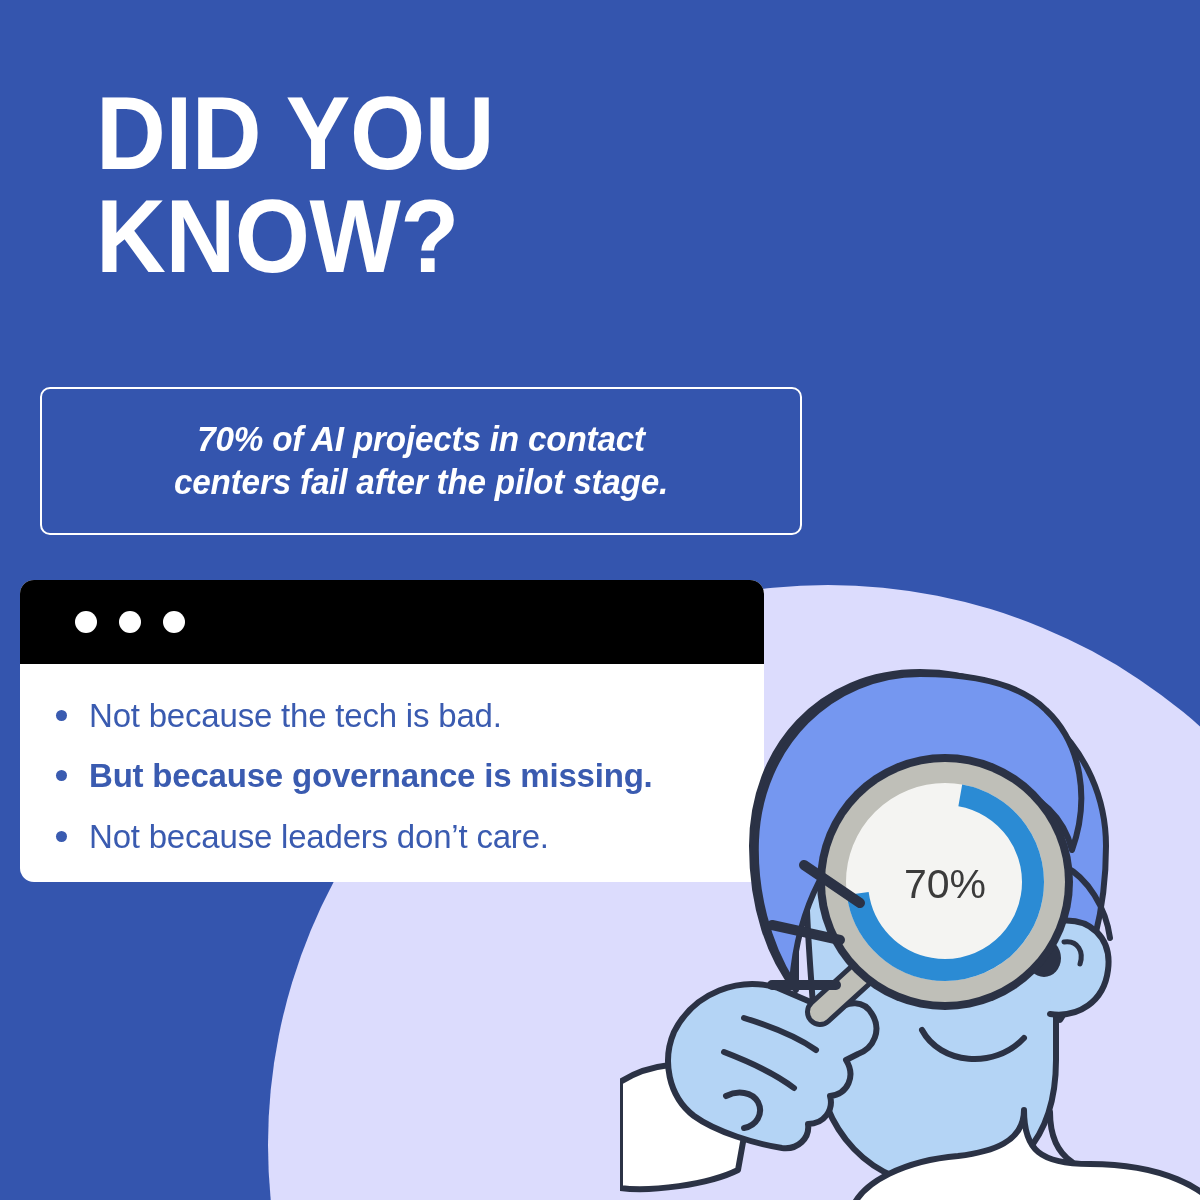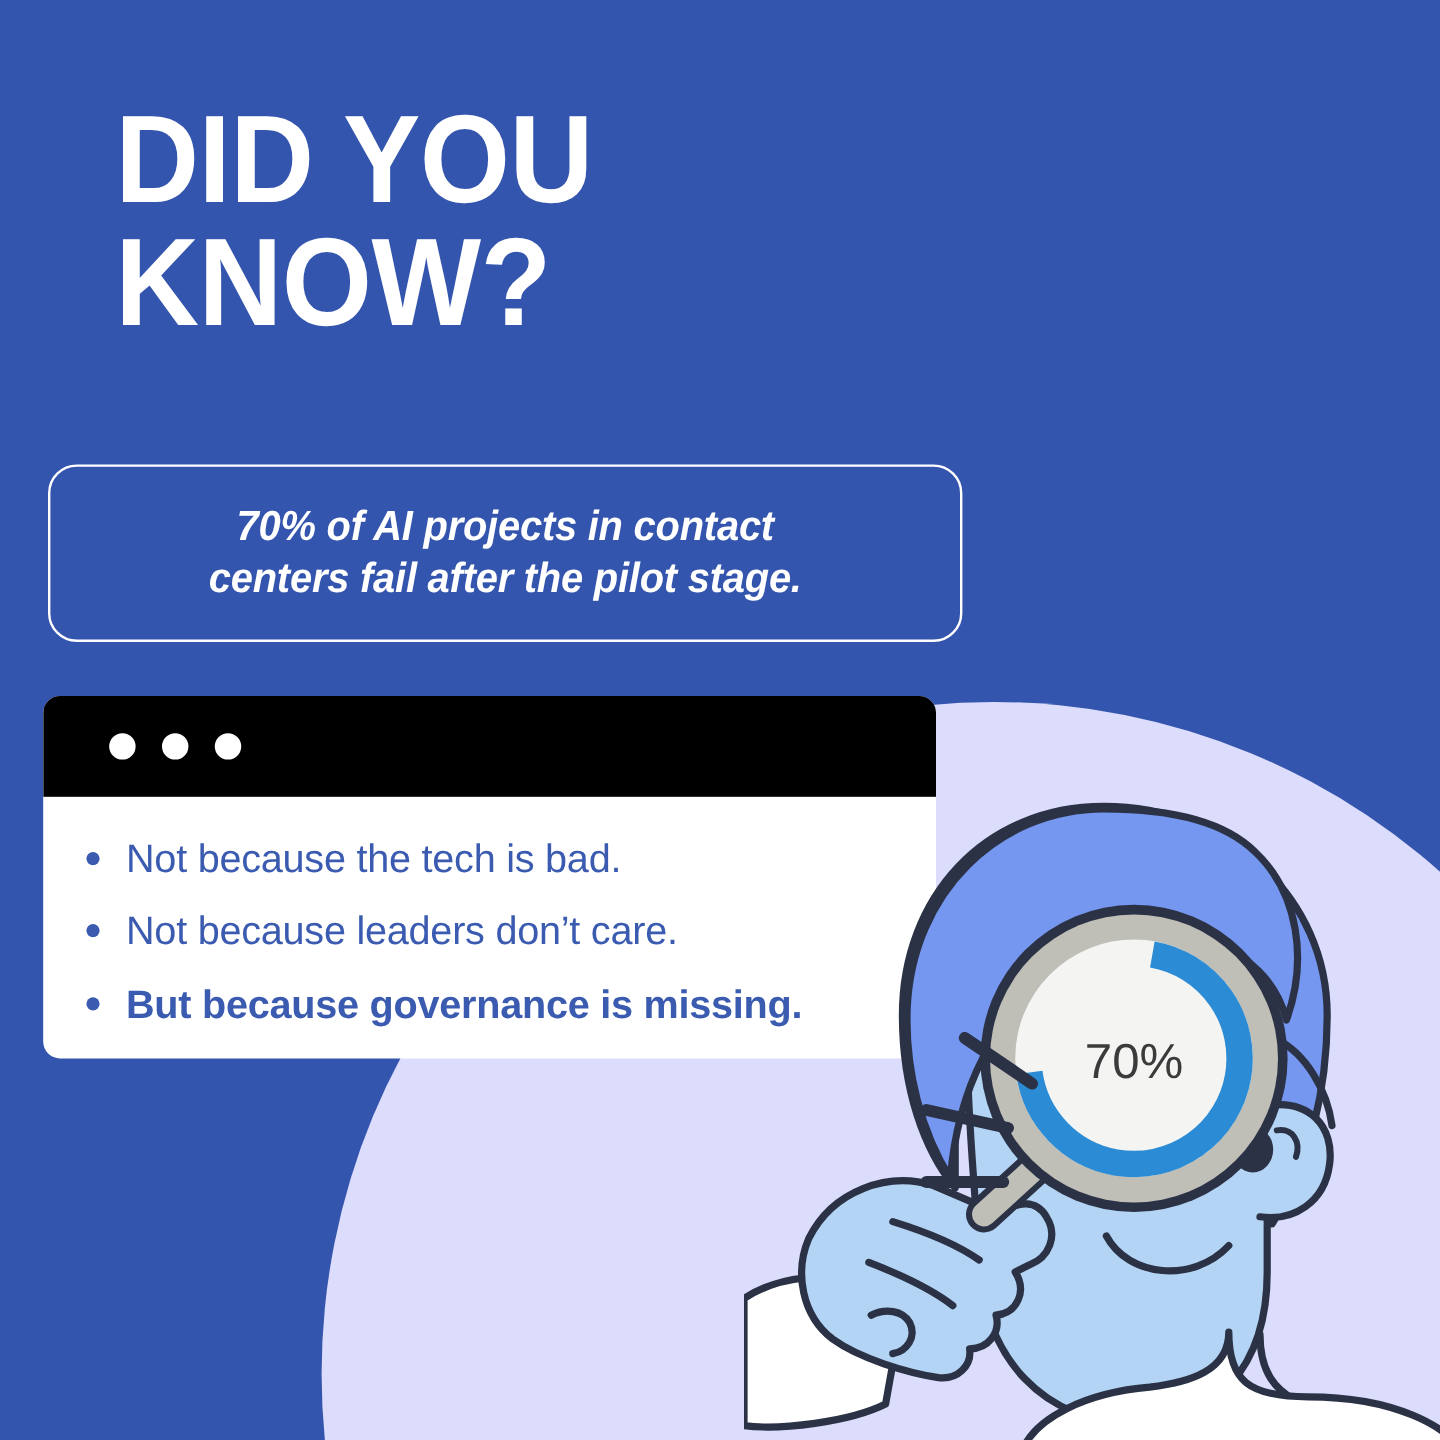--- a/index.html
+++ b/index.html
@@ -54,21 +54,21 @@
   .headline-line { display: block; white-space: nowrap; }
 
   
   .stat-box {
     position: absolute;
     left: 40px;
     top: 387px;
     width: 762px;
     height: 148px;
     border: 2px solid #ffffff;
-    border-radius: 24px;
+    border-radius: 10px;
     box-sizing: border-box;
     display: flex;
     align-items: center;
     justify-content: center;
   }
   .stat-text {
     color: #ffffff;
     font-size: 35px;
     line-height: 1.22;
     font-weight: 700;
@@ -77,21 +77,21 @@
     font-family: "Liberation Sans Narrow", "Liberation Sans", sans-serif;
     transform: scaleX(0.95);
     letter-spacing: -0.2px;
     padding: 0 16px;
   }
   .stat-text span { display: block; white-space: nowrap; }
 
   
   .card {
     position: absolute;
-    left: 36px;
+    left: 20px;
     top: 580px;
     width: 744px;
     height: 302px;
     border-radius: 14px;
     background: #ffffff;
     overflow: hidden;
     box-shadow: 0 0 0 0 rgba(0,0,0,0);
   }
   .card-titlebar {
     height: 84px;
@@ -178,25 +178,25 @@
       <span class="dot"></span>
       <span class="dot"></span>
     </div>
     <div class="card-body">
       <div class="bullet-row">
         <span class="bullet-dot"></span>
         <span class="bullet-text">Not because the tech is bad.</span>
       </div>
       <div class="bullet-row">
         <span class="bullet-dot"></span>
-        <span class="bullet-text">Not because leaders don’t care.</span>
+        <span class="bullet-text bold">But because governance is missing.</span>
       </div>
       <div class="bullet-row">
         <span class="bullet-dot"></span>
-        <span class="bullet-text bold">But because governance is missing.</span>
+        <span class="bullet-text">Not because leaders don’t care.</span>
       </div>
     </div>
   </div>
 
   <div class="illustration">
     <svg viewBox="0 0 600 575" width="600" height="575" aria-hidden="true">
 
       <g>
         <path d="M300 32 C200 32 132 108 132 206 C132 268 150 318 176 350
                  L176 214 C176 140 230 86 306 86 C390 86 440 140 440 214

